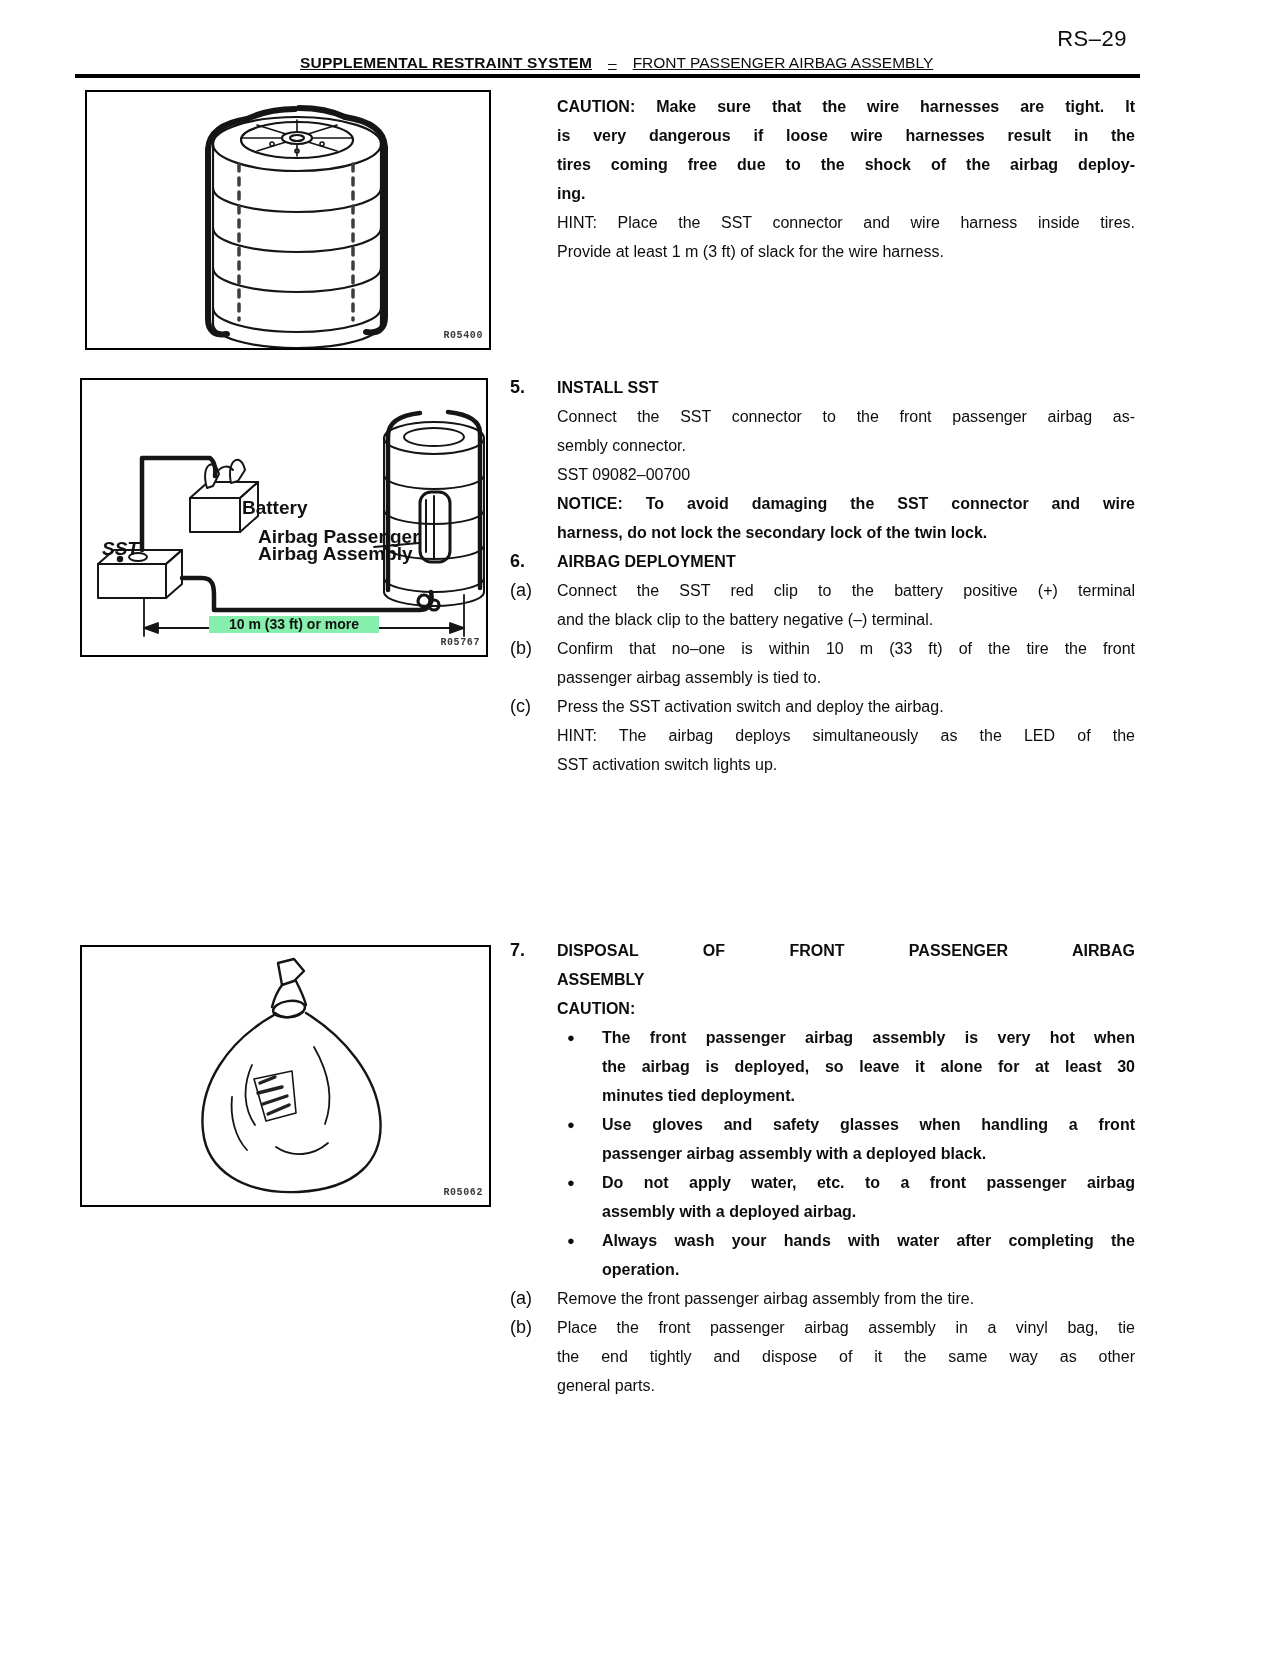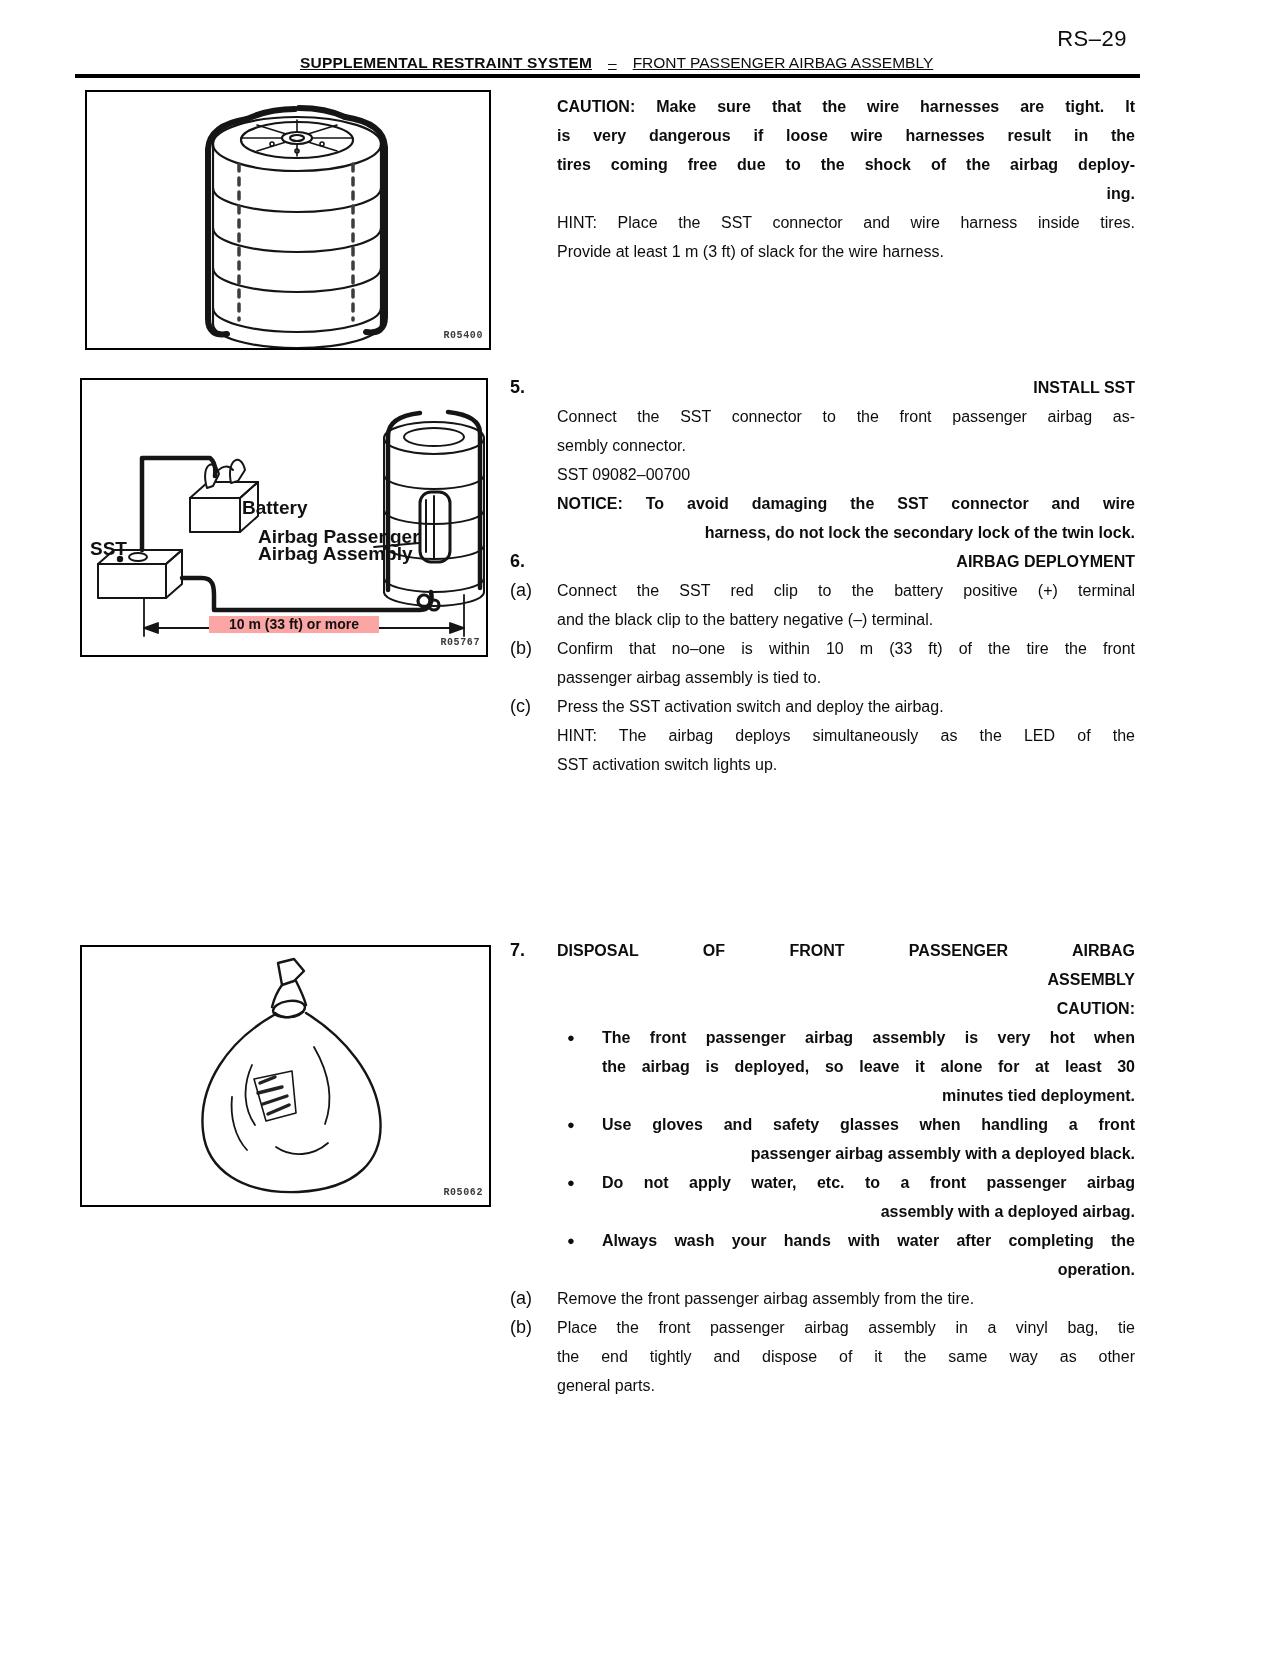--- a/index.html
+++ b/index.html
@@ -15,34 +15,34 @@
 
   
   .figbox{position:absolute;border:2.5px solid #000;background:#fff;}
   .figbox svg{position:absolute;left:0;top:0;}
   #fig1{left:85px;top:90px;width:402px;height:256px;}
   #fig2{left:80px;top:378px;width:404px;height:275px;}
   #fig3{left:80px;top:945px;width:407px;height:258px;}
   .figcode{position:absolute;right:6px;bottom:7px;font-size:10px;font-weight:bold;color:#3a3a3a;
            letter-spacing:.6px;font-family:"Liberation Mono","DejaVu Sans Mono",monospace;}
   .figlabel{position:absolute;font-weight:bold;font-size:19px;line-height:17px;color:#111;}
-  #lbl-sst{left:8px;top:160px;}
+  #lbl-sst{left:20px;top:160px;font-style:italic;}
   #lbl-battery{left:160px;top:119px;}
   #lbl-airbag{left:176px;top:148px;}
-  #lbl-dist{left:127px;top:236px;width:170px;text-align:center;background:#fca5a5;font-size:14px;}
+  #lbl-dist{left:127px;top:236px;width:170px;text-align:center;background:#86efac;font-size:14px;}
 
   
   .tblock{position:absolute;left:510px;width:625px;}
   .trow{position:relative;padding-left:47px;}
   .trow.bullet{padding-left:92px;}
   .marker{position:absolute;left:0;top:0;font-size:18px;line-height:29px;}
   .trow.bullet .marker{left:57px;font-size:13px;}
   .line{font-size:16px;line-height:29px;}
   .line.just{text-align:justify;text-align-last:justify;text-justify:inter-word;}
-  .trow.bold .line,.trow.bold .marker{font-weight:bold;text-align:right;}
+  .trow.bold .line,.trow.bold .marker{font-weight:bold;}
 </style>
 </head>
 <body>
 
 <div class="page">
 
   <div class="page-code">RS–29</div>
   <div class="subhead">
     <span class="b">SUPPLEMENTAL RESTRAINT SYSTEM</span><span class="sep">–</span><span>FRONT PASSENGER AIRBAG ASSEMBLY</span>
   </div>

